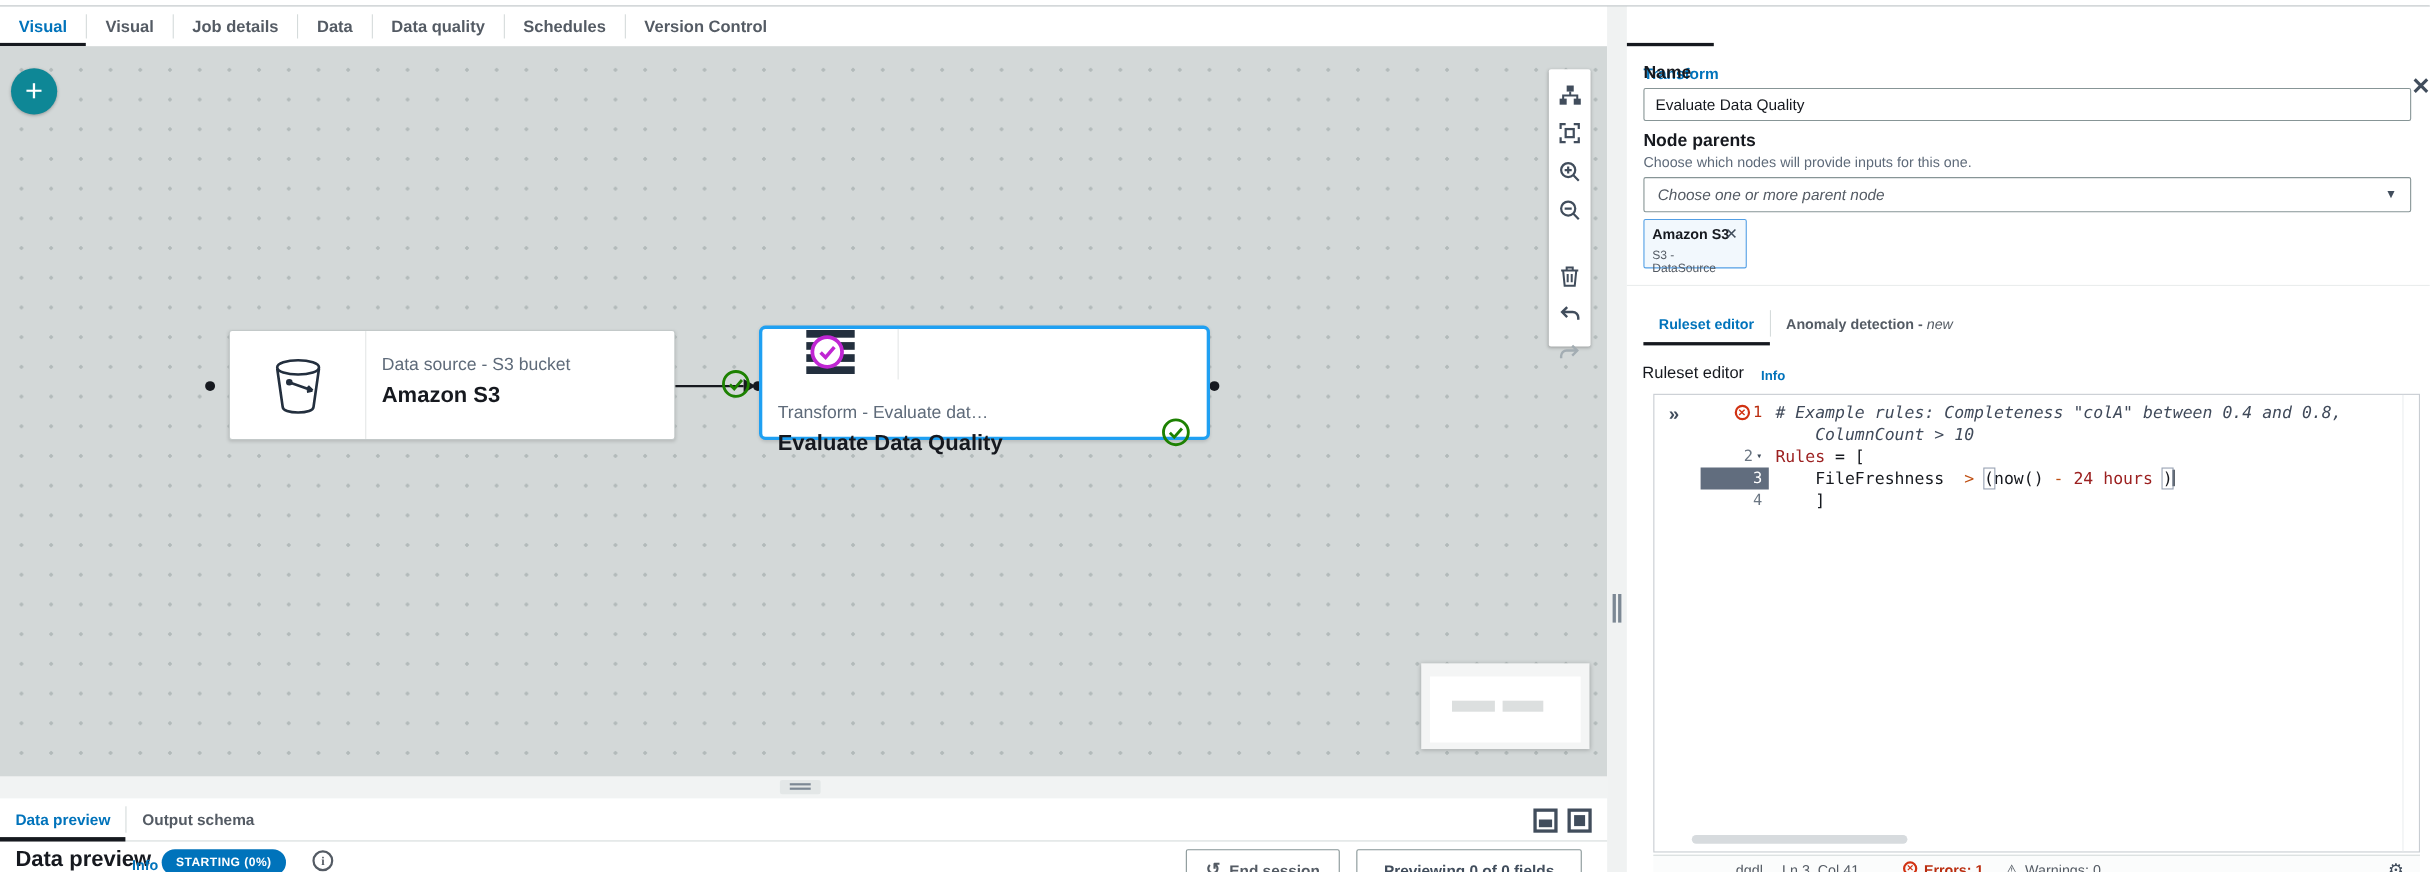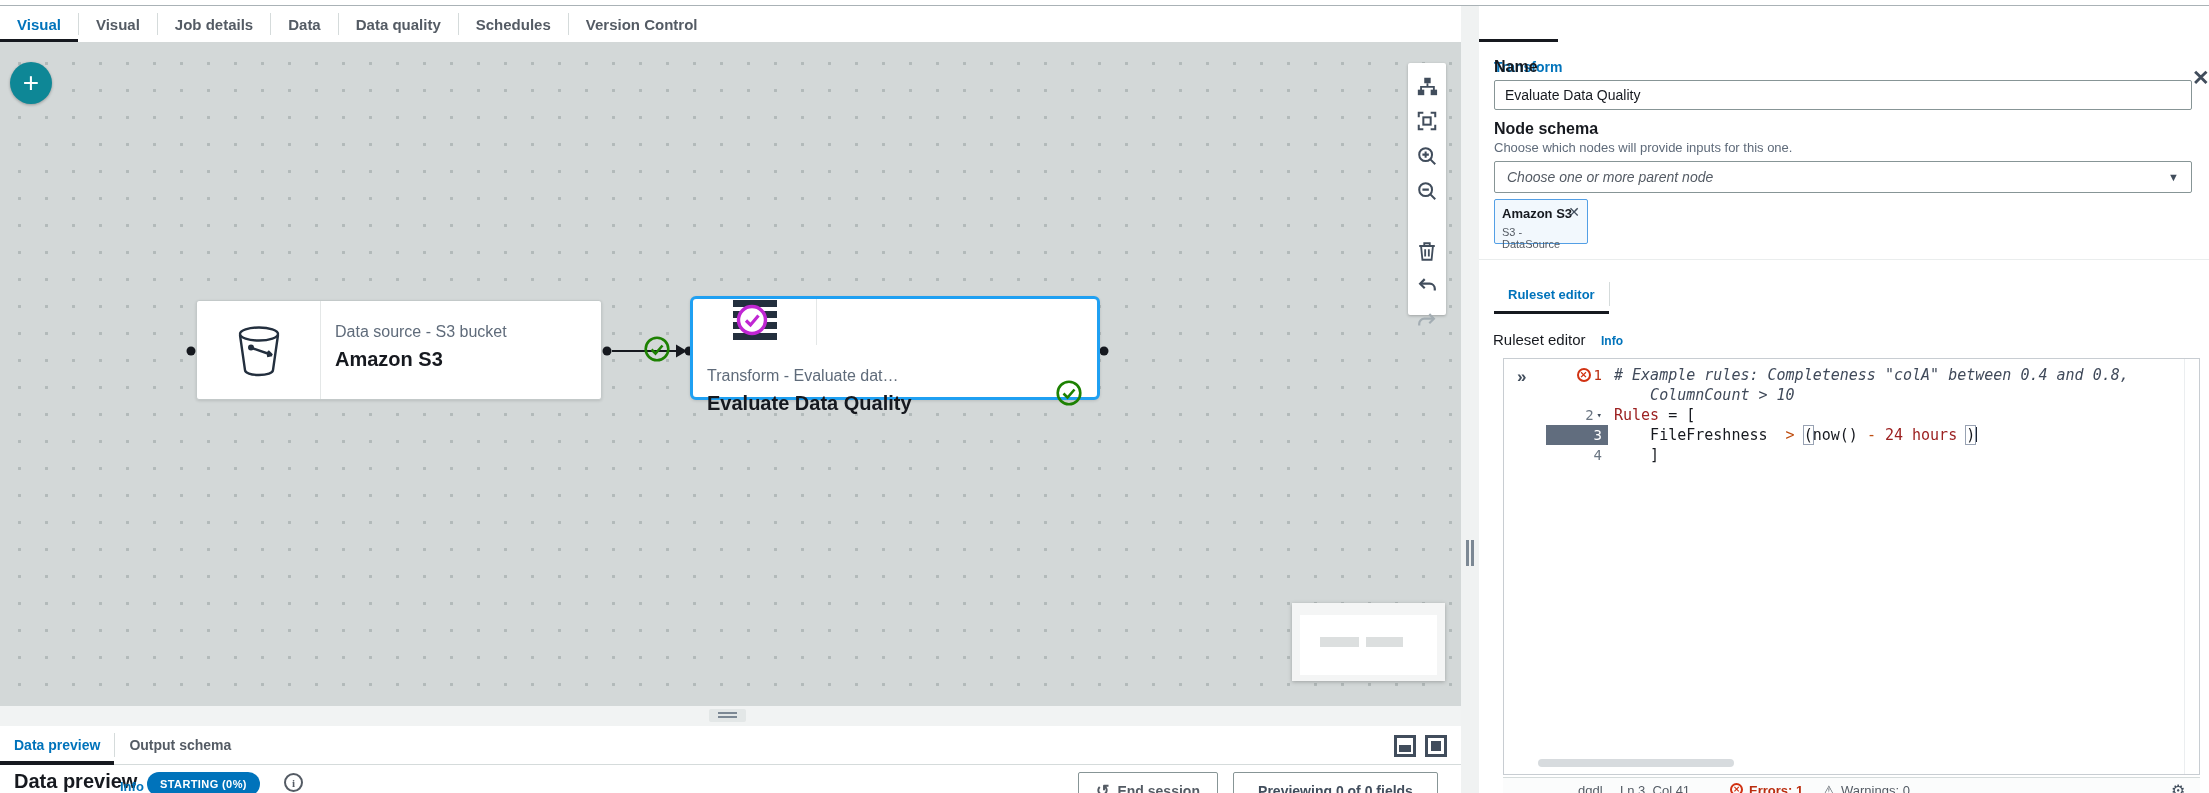--- a/index.html
+++ b/index.html
@@ -28,21 +28,21 @@
 
   .node { position:absolute; background:#fff; border:1px solid #c3c9c9; border-radius:3px; display:flex;
     box-shadow:0 1px 3px rgba(0,0,0,.12); cursor:pointer; }
   .node.selected { border:3px solid #1fa0f2; border-radius:6px; }
   .node-icon-cell { width:124px; display:flex; align-items:center; justify-content:center; border-right:1px solid #e4e7e7; }
   .node-body { flex:1; padding:22px 0 0 14px; position:relative; }
   .node-type { font-size:16px; color:#5f6b7a; white-space:nowrap; }
   .node-title { font-size:20px; font-weight:700; color:#16191f; margin-top:7px; white-space:nowrap; }
   .node-check { position:absolute; }
 
-  #node-source { left:196px; top:258px; width:406px; height:100px; }
+  #node-source { left:208px; top:258px; width:406px; height:100px; }
   #node-transform { left:690px; top:254px; width:410px; height:104px;flex-direction:column; }
 
   #edges-svg { position:absolute; left:0; top:0; width:1461px; height:664px; pointer-events:none; }
 
   #canvas-toolbar { position:absolute; left:1408px; top:21px; width:38px; height:252px; background:#fff; border-radius:2px;
     box-shadow:0 1px 3px rgba(0,0,0,.25); display:flex; flex-direction:column; align-items:center; padding-top:12px; gap:13px; }
   .cticon { width:22px; height:22px; color:#414d5c; cursor:pointer; flex:none; }
   .cticon.disabled { color:#a3adb3; }
   .cticon svg { width:22px; height:22px; display:block; }
   #toolbar-gap { height:12px; flex:none; }
@@ -340,37 +340,38 @@
   </div>
 
   <div id="right-panel">
     <div id="rp-tab">Transform</div>
     <div id="rp-tab-underline"></div>
     <div id="rp-close">✕</div>
 
     <div class="field-label" style="top:52px;">Name</div>
     <input id="name-input" type="text" value="Evaluate Data Quality" style="">
 
-    <div class="field-label" style="top:114px;">Node schema</div>
+    <div class="field-label" style="top:114px;">Node parents</div>
     <div id="np-desc">Choose which nodes will provide inputs for this one.</div>
     <div id="parent-select">
       <span id="parent-select-placeholder">Choose one or more parent node</span>
       <span id="parent-select-caret">▼</span>
     </div>
     <div id="parent-chip">
       <span id="parent-chip-title">Amazon S3</span>
       <span id="parent-chip-x">✕</span>
       <div id="parent-chip-sub">S3 - DataSource</div>
     </div>
 
     <div id="rp-divider"></div>
 
     <div id="rp-tabs2">
       <div class="rtab active"><span>Ruleset editor</span></div>
       <div class="rtab-sep"></div>
+      <div class="rtab"><span>Anomaly detection - </span><span class="suffix">new</span></div>
     </div>
 
     <div id="rs-title">Ruleset editor</div>
     <div id="rs-info">Info</div>
 
     <div id="editor">
       <div id="editor-collapse">»</div>
       <div id="editor-scroll-sep"></div>
       <div id="code-lines">
           <div class="code-row"><span class="gutter"><span class="err-ic">✕</span><span class="lnum lnum-err">1</span></span><span class="code-text"><span class="tk-comment"># Example rules: Completeness "colA" between 0.4 and 0.8,</span></span></div>

